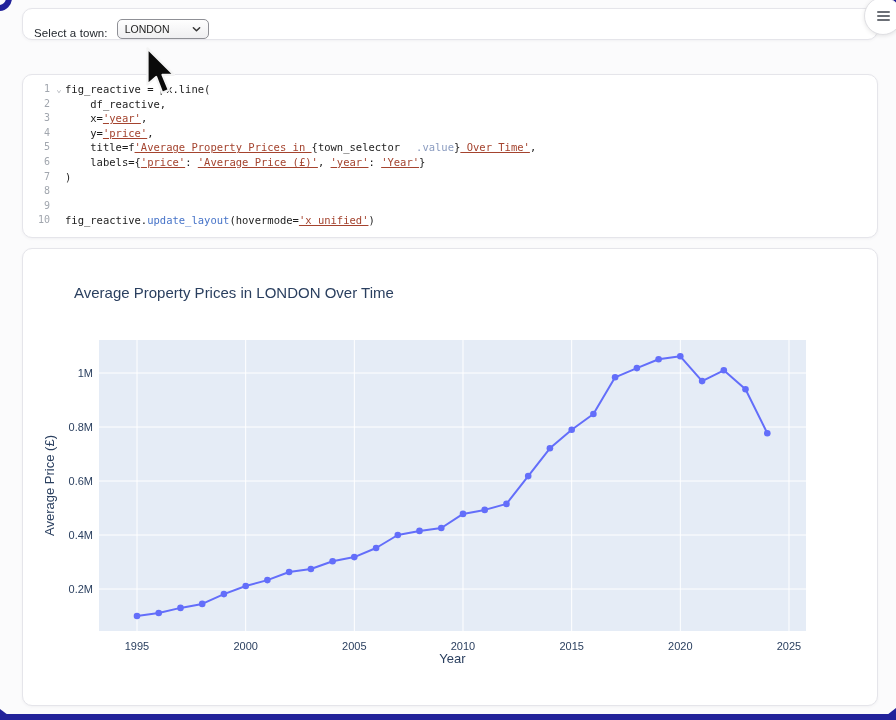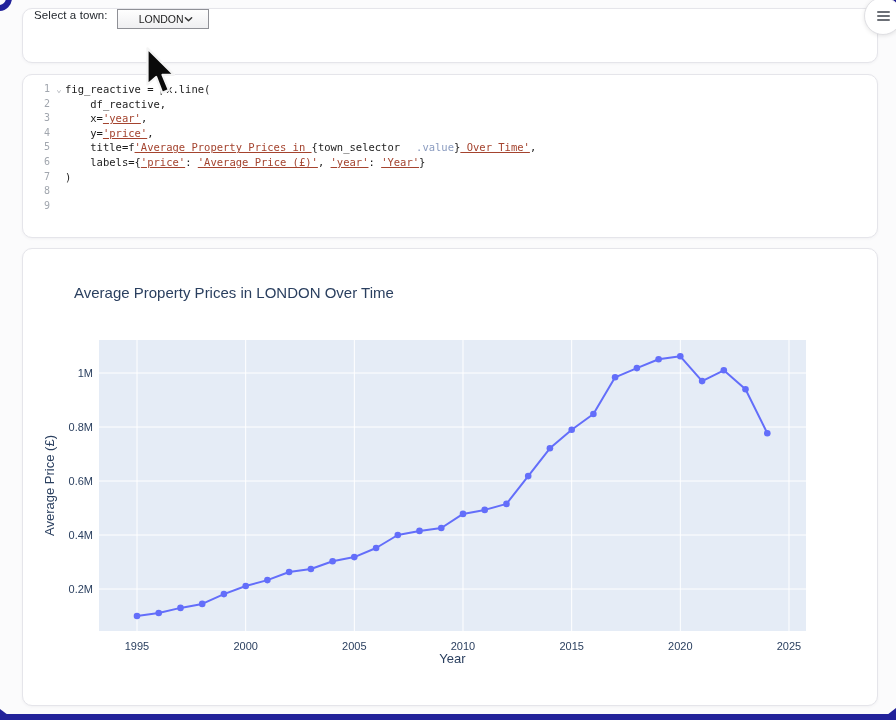--- a/index.html
+++ b/index.html
@@ -8,26 +8,26 @@
 
   .page { position:absolute; inset:0; background:#fbfbfc; }
 
   .card {
     position:absolute; left:22px; width:856px;
     background:#ffffff; border:1px solid #e5e5ea; border-radius:10px;
     box-shadow:0 1px 3px rgba(60,60,80,0.05);
   }
 
   
-  .control-card { top:8px; height:55px; display:flex; align-items:flex-start; padding:0 11px; gap:9px; }
+  .control-card { top:8px; height:32px; display:flex; align-items:flex-end; padding:0 11px; gap:9px; }
   .control-label { font-size:11.5px; color:#24292f; letter-spacing:0.1px; }
   .town-select {
     display:flex; align-items:center; justify-content:space-between;
-    width:92px; height:20px; padding:0 21px;
-    border:1px solid #8f9096; border-radius:0;
+    width:92px; height:20px; padding:0 7px;
+    border:1px solid #8f9096; border-radius:5px;
     background:linear-gradient(#fefefe,#efeff1);
     font-size:10.5px; color:#222; cursor:pointer;
   }
   .chev { width:9px; height:9px; flex:0 0 auto; }
 
   
   .code-card { top:74px; height:164px; padding:7px 0 6px 0; overflow:hidden; cursor:text; }
   .code-line { display:flex; line-height:14.6px; font-family:"DejaVu Sans Mono", monospace; font-size:10.5px; white-space:pre; }
   .ln { flex:0 0 30px; text-align:right; color:#a1a6ae; font-size:10px; padding-right:3px; user-select:none; }
   .fold { flex:0 0 12px; color:#a9adb4; font-size:9px; text-align:center; }
@@ -96,20 +96,21 @@
     <div id="code-lines">
         <div class="code-line"><span class="ln">1</span><span class="fold">⌄</span><span class="code-text"><span class="tok-plain">fig_reactive = px.line(</span></span></div>
         <div class="code-line"><span class="ln">2</span><span class="fold"></span><span class="code-text"><span class="tok-plain">    df_reactive,</span></span></div>
         <div class="code-line"><span class="ln">3</span><span class="fold"></span><span class="code-text"><span class="tok-plain">    x=</span><span class="tok-string">'year'</span><span class="tok-plain">,</span></span></div>
         <div class="code-line"><span class="ln">4</span><span class="fold"></span><span class="code-text"><span class="tok-plain">    y=</span><span class="tok-string">'price'</span><span class="tok-plain">,</span></span></div>
         <div class="code-line"><span class="ln">5</span><span class="fold"></span><span class="code-text"><span class="tok-plain">    title=f</span><span class="tok-string">'Average Property Prices in </span><span class="tok-plain">{town_selector</span><span class="tok-prop">.value</span><span class="tok-plain">}</span><span class="tok-string"> Over Time'</span><span class="tok-plain">,</span></span></div>
         <div class="code-line"><span class="ln">6</span><span class="fold"></span><span class="code-text"><span class="tok-plain">    labels={</span><span class="tok-string">'price'</span><span class="tok-plain">: </span><span class="tok-string">'Average Price (£)'</span><span class="tok-plain">, </span><span class="tok-string">'year'</span><span class="tok-plain">: </span><span class="tok-string">'Year'</span><span class="tok-plain">}</span></span></div>
         <div class="code-line"><span class="ln">7</span><span class="fold"></span><span class="code-text"><span class="tok-plain">)</span></span></div>
         <div class="code-line"><span class="ln">8</span><span class="fold"></span><span class="code-text"><span class="tok-plain"></span></span></div>
         <div class="code-line"><span class="ln">9</span><span class="fold"></span></div>
+        <div class="code-line"><span class="ln">10</span><span class="fold"></span><span class="code-text"><span class="tok-plain">fig_reactive.</span><span class="tok-func">update_layout</span><span class="tok-plain">(hovermode=</span><span class="tok-string">'x unified'</span><span class="tok-plain">)</span></span></div>
       </div>
   </div>
 
   <div class="card chart-card">
     <svg id="chart-svg" width="854" height="456">
         <rect x="76" y="91" width="707" height="291" fill="#e5ecf6"></rect>
         <line x1="114" x2="114" y1="91" y2="382" stroke="#ffffff" stroke-width="1"></line>
         <line x1="222.66500000000002" x2="222.66500000000002" y1="91" y2="382" stroke="#ffffff" stroke-width="1"></line>
         <line x1="331.33000000000004" x2="331.33000000000004" y1="91" y2="382" stroke="#ffffff" stroke-width="1"></line>
         <line x1="439.995" x2="439.995" y1="91" y2="382" stroke="#ffffff" stroke-width="1"></line>

